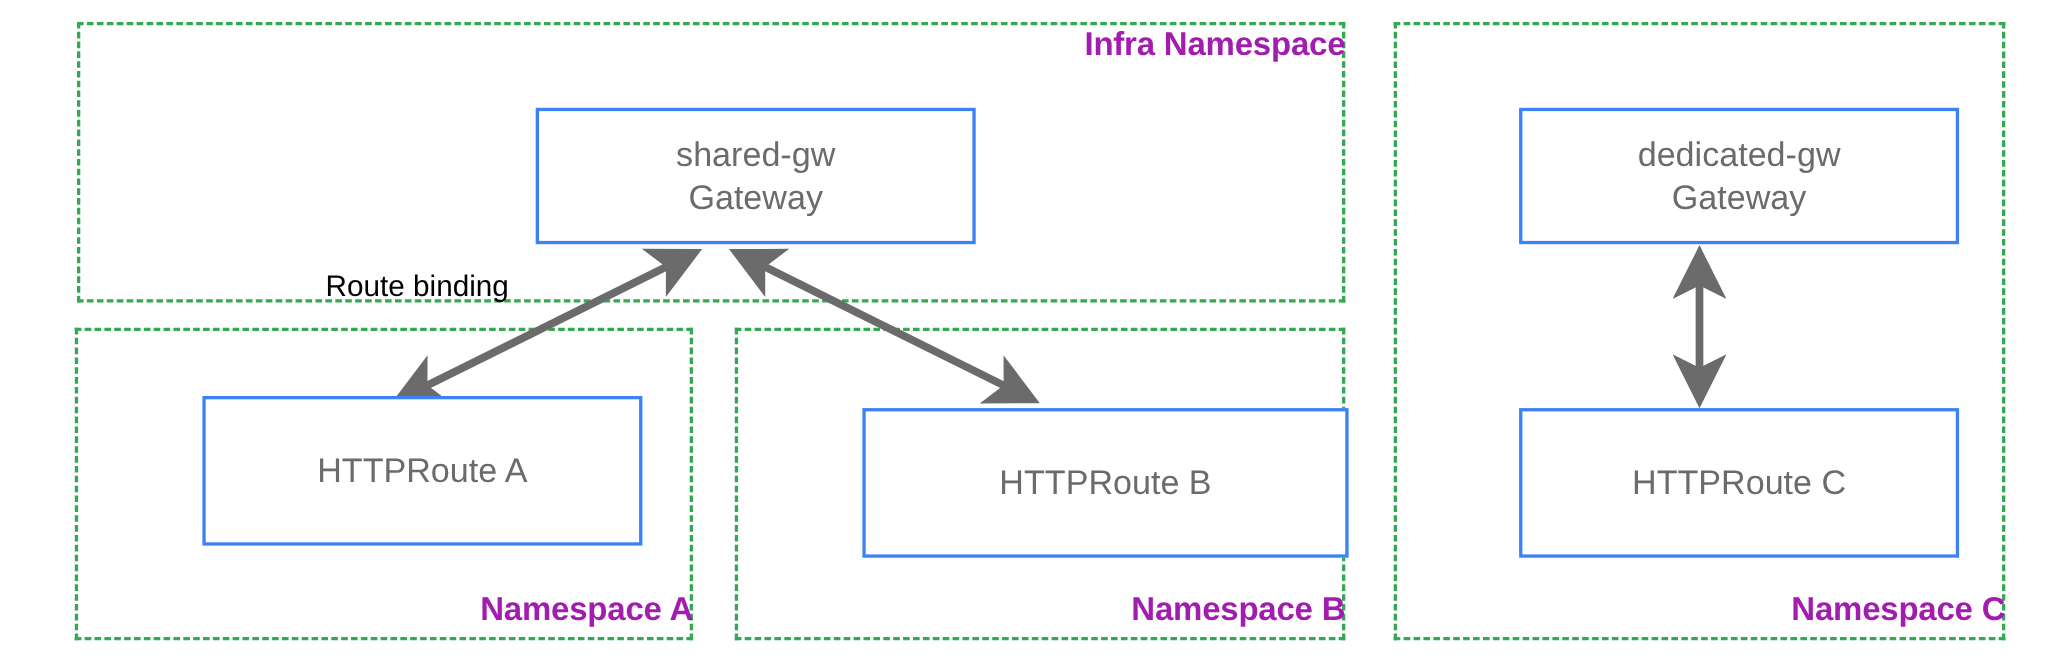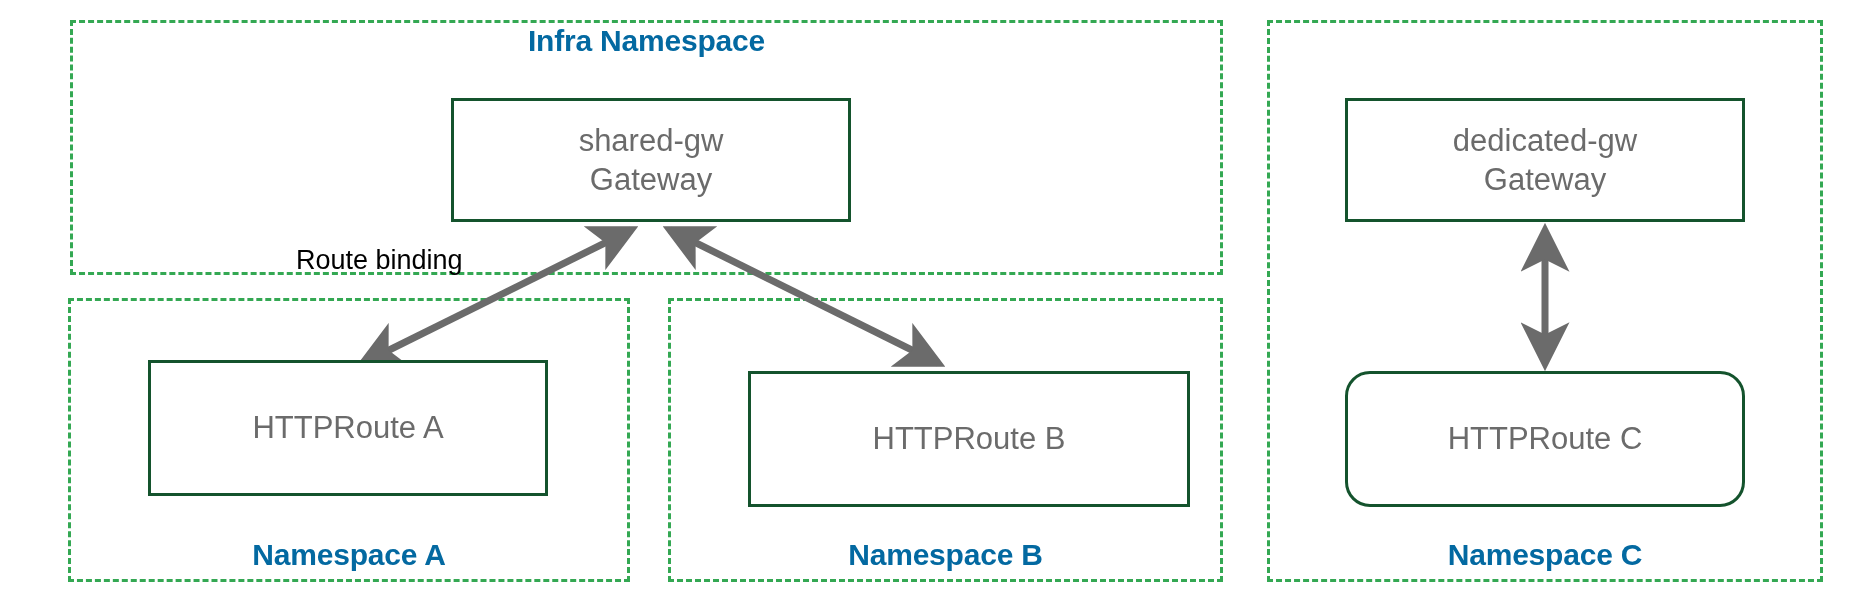--- a/index.html
+++ b/index.html
@@ -20,43 +20,44 @@
 
   
   .ns-box {
     position: absolute;
     border: 3px dashed #34a853;
     box-sizing: border-box;
     background: transparent;
   }
   .ns-label {
     position: absolute;
-    color: #0369a1;
+    color: #a21caf;
     font-weight: bold;
     font-size: 30px;
     letter-spacing: -0.2px;
-    text-align: center;
+    text-align: right;
     white-space: nowrap;
     line-height: 1;
   }
 
   
   .res-box {
     position: absolute;
     box-sizing: border-box;
-    border: 3px solid #14532d;
+    border: 3px solid #3b82f6;
     background: #ffffff;
     color: #6b6b6b;
     font-size: 31px;
     line-height: 1.27;
     display: flex;
     align-items: center;
     justify-content: center;
     text-align: center;
     white-space: pre-line;
+    margin-left: 36px;
   }
 
   
   .edge-label {
     position: absolute;
     color: #000000;
     font-size: 27px;
     line-height: 1;
     white-space: nowrap;
   }
@@ -108,17 +109,17 @@
   <div class="res-box" style="left:451px; top:98px; width:400px; height:124px;">shared-gw
 Gateway</div>
 
   <div class="res-box" style="left:1345px; top:98px; width:400px; height:124px;">dedicated-gw
 Gateway</div>
 
   <div class="res-box" style="left:148px; top:360px; width:400px; height:136px;">HTTPRoute A</div>
 
   <div class="res-box" style="left:748px; top:371px; width:442px; height:136px;">HTTPRoute B</div>
 
-  <div class="res-box" style="left:1345px; top:371px; width:400px; height:136px;border-radius:25px;">HTTPRoute C</div>
+  <div class="res-box" style="left:1345px; top:371px; width:400px; height:136px;">HTTPRoute C</div>
 
   <div class="edge-label" style="left:296px; top:247px;">Route binding</div>
 
 </div>
 
 </body></html>

